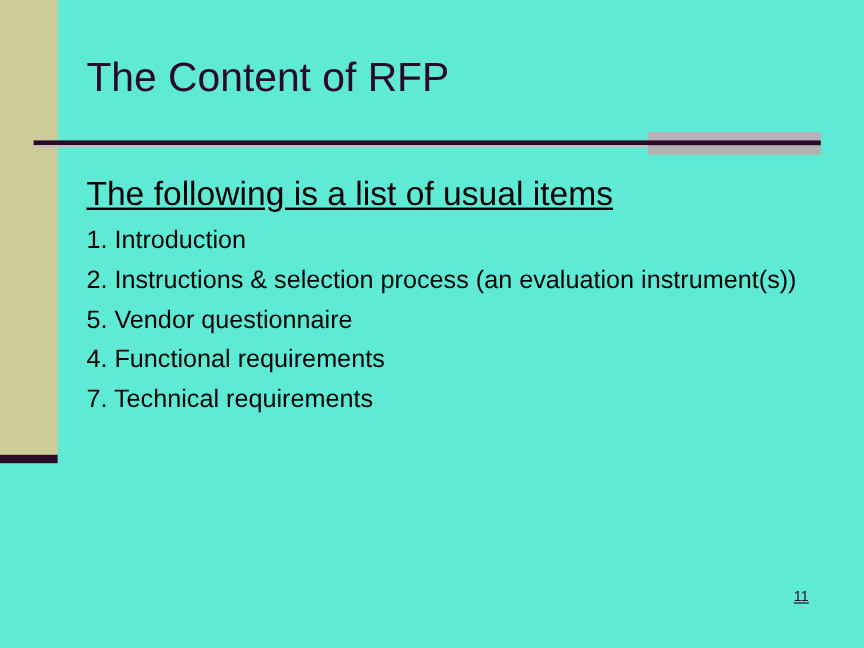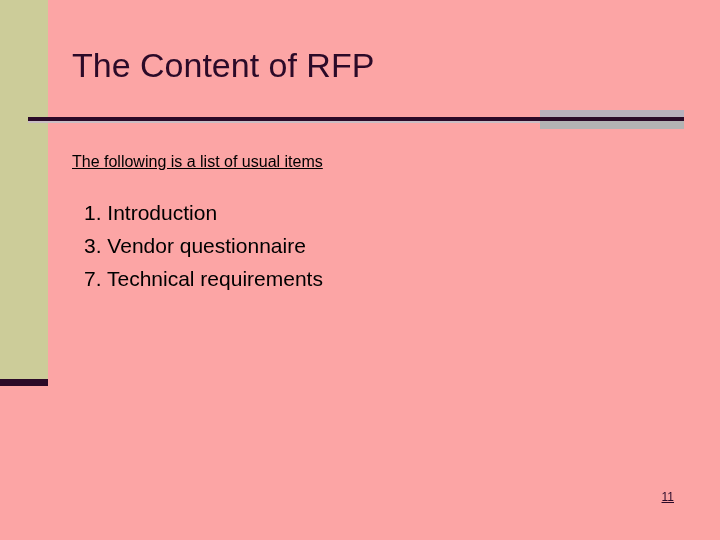--- a/index.html
+++ b/index.html
@@ -10,21 +10,21 @@
     width: 720px;
     height: 540px;
     background: #FFFFDD;
     font-family: "Liberation Sans", sans-serif;
     overflow: hidden;
   }
   .slide {
     position: relative;
     width: 720px;
     height: 540px;
-    background: #fca5a5;
+    background: #5eead4;
     overflow: hidden;
   }
 
   
   .side-band {
     position: absolute;
     left: 0;
     top: 0;
     width: 48px;
     height: 379px;
@@ -88,28 +88,28 @@
 
   
   .body-area {
     position: absolute;
     left: 72px;
     top: 148px;
     width: 596px;
   }
   .lead {
     color: #000000;
-    font-size: 16px;
+    font-size: 28px;
     line-height: 28px;
     text-decoration: underline;
     display: inline-block;
     margin: 0 0 8px 0;
   }
   .items {
-    margin: 12px;
+    margin: 0;
     padding: 0;
     list-style: none;
   }
   .items li {
     color: #000000;
     font-size: 21px;
     line-height: 33px;
     margin: 0;
     padding: 0;
   }
@@ -138,20 +138,22 @@
   <div class="rule-grey"></div>
   <div class="rule-grey-light"></div>
   <div class="rule-line"></div>
   <div class="rule-line-soft"></div>
 
   <div class="body-area">
     <div class="lead">The following is a list of usual items</div>
 
     <ul class="items">
       <li>1. Introduction</li>
-      <li>3. Vendor questionnaire</li>
+      <li>2. Instructions &amp; selection process (an evaluation instrument(s))</li>
+      <li>5. Vendor questionnaire</li>
+      <li>4. Functional requirements</li>
       <li>7. Technical requirements</li>
     </ul>
   </div>
 
   <div class="page-num">11</div>
 
 </div>
 
 </body></html>

